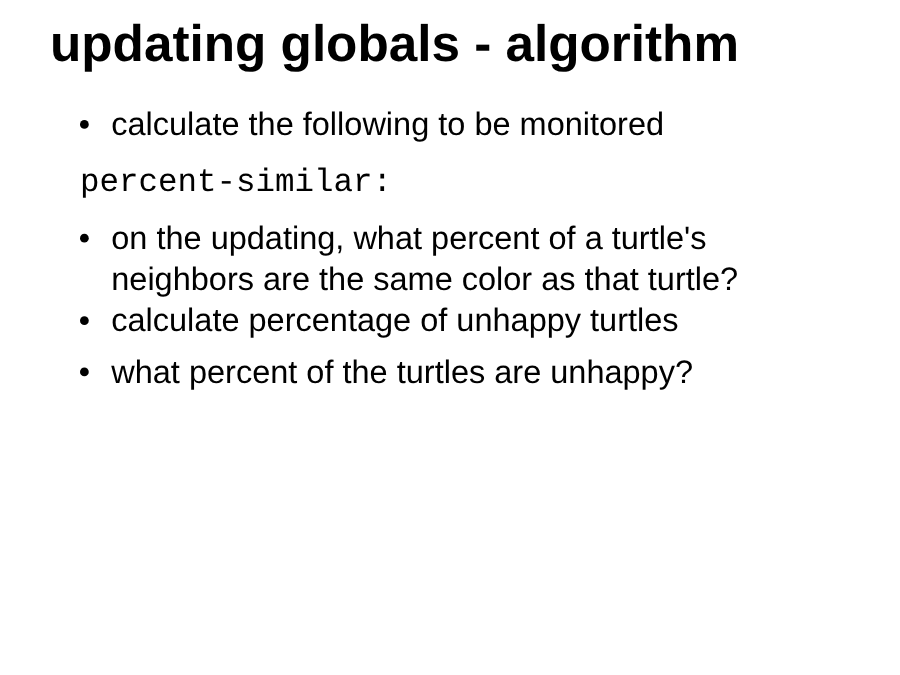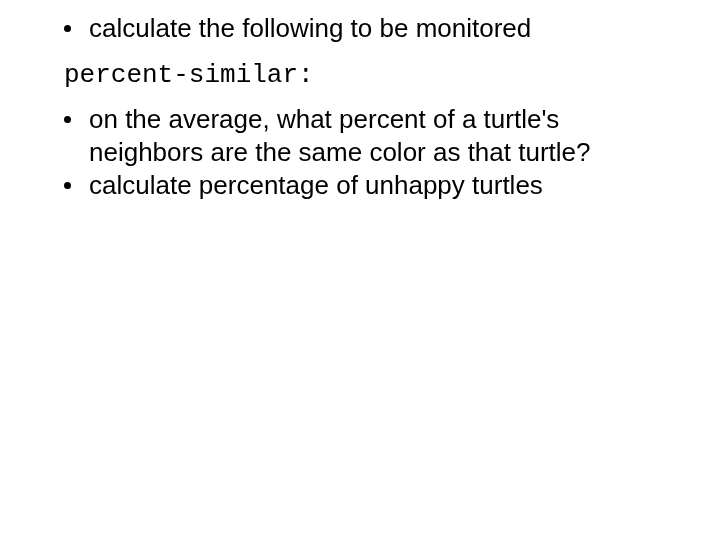--- a/index.html
+++ b/index.html
@@ -51,41 +51,46 @@
     margin-bottom: 2px;
   }
   .gap {
     height: 8px;
   }
 </style>
 </head>
 <body>
 
 <div class="slide">
+  <div class="title">updating globals - algorithm</div>
 
   <div class="body">
 
     <div class="bullet-row">
       <div class="dot"></div>
       <div class="bullet-text">calculate the following to be monitored</div>
     </div>
 
 
     <div class="code-line">percent-similar:</div>
 
     <div class="gap"></div>
 
     <div class="bullet-row">
       <div class="dot"></div>
-      <div class="bullet-text">on the average, what percent of a turtle's neighbors are the same color as that turtle?</div>
+      <div class="bullet-text">on the updating, what percent of a turtle's neighbors are the same color as that turtle?</div>
     </div>
 
     <div class="bullet-row">
       <div class="dot"></div>
       <div class="bullet-text">calculate percentage of unhappy turtles</div>
     </div>
 
 
     <div class="gap"></div>
 
+    <div class="bullet-row">
+      <div class="dot"></div>
+      <div class="bullet-text">what percent of the turtles are unhappy?</div>
+    </div>
 
   </div>
 </div>
 
 </body></html>

